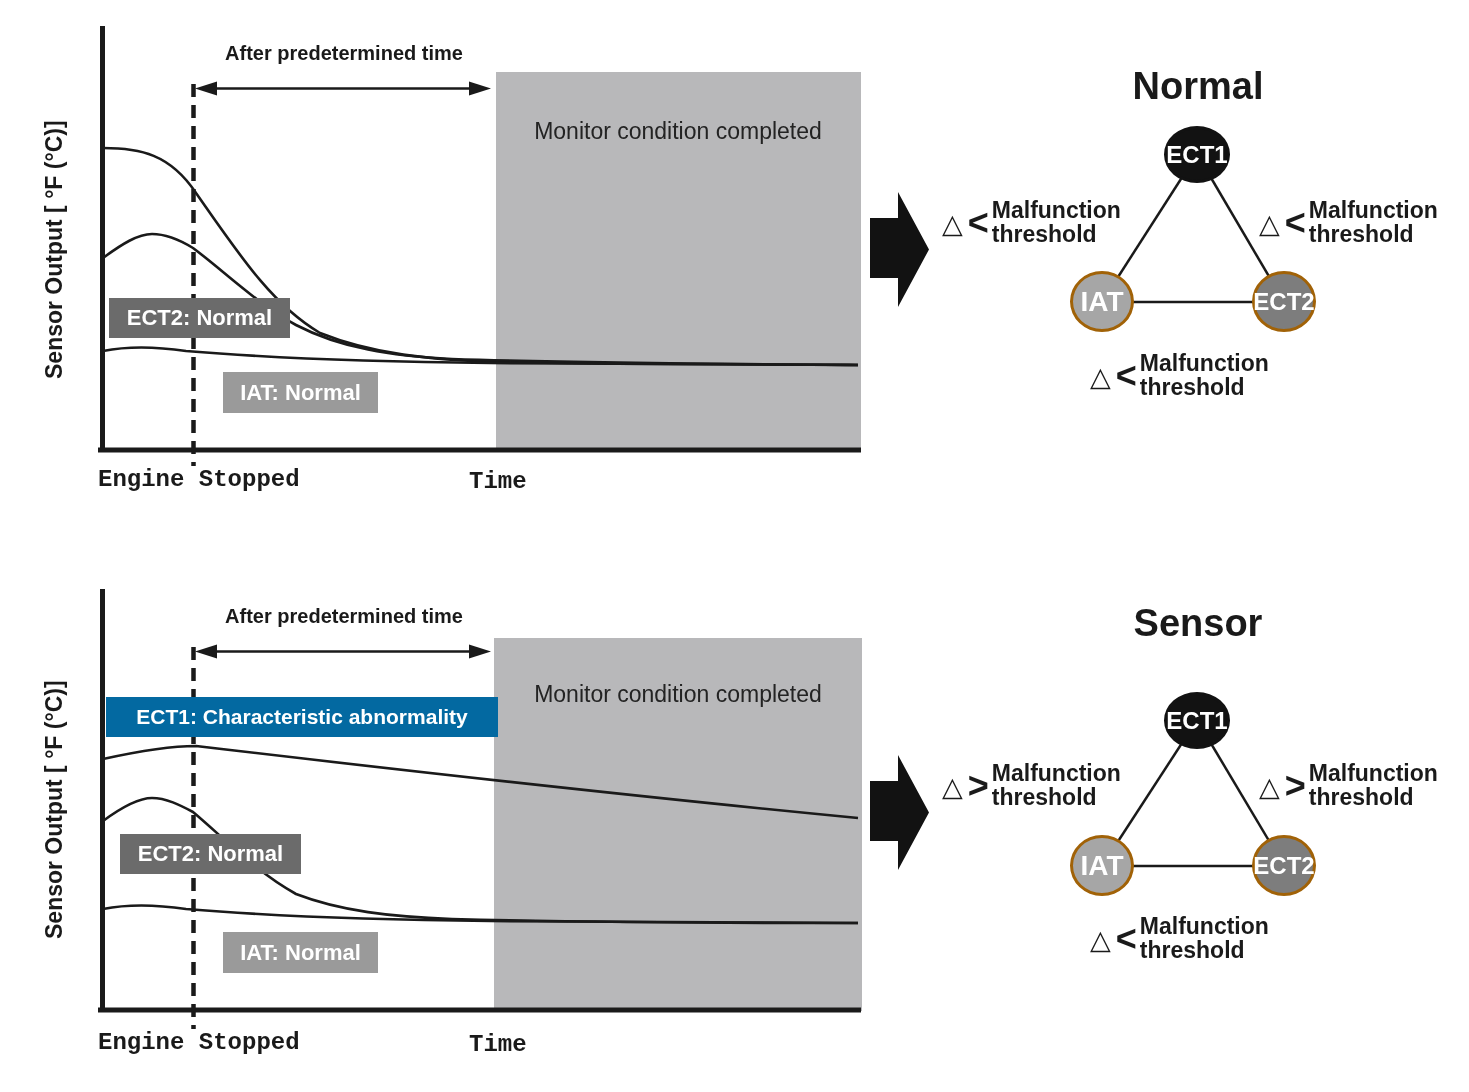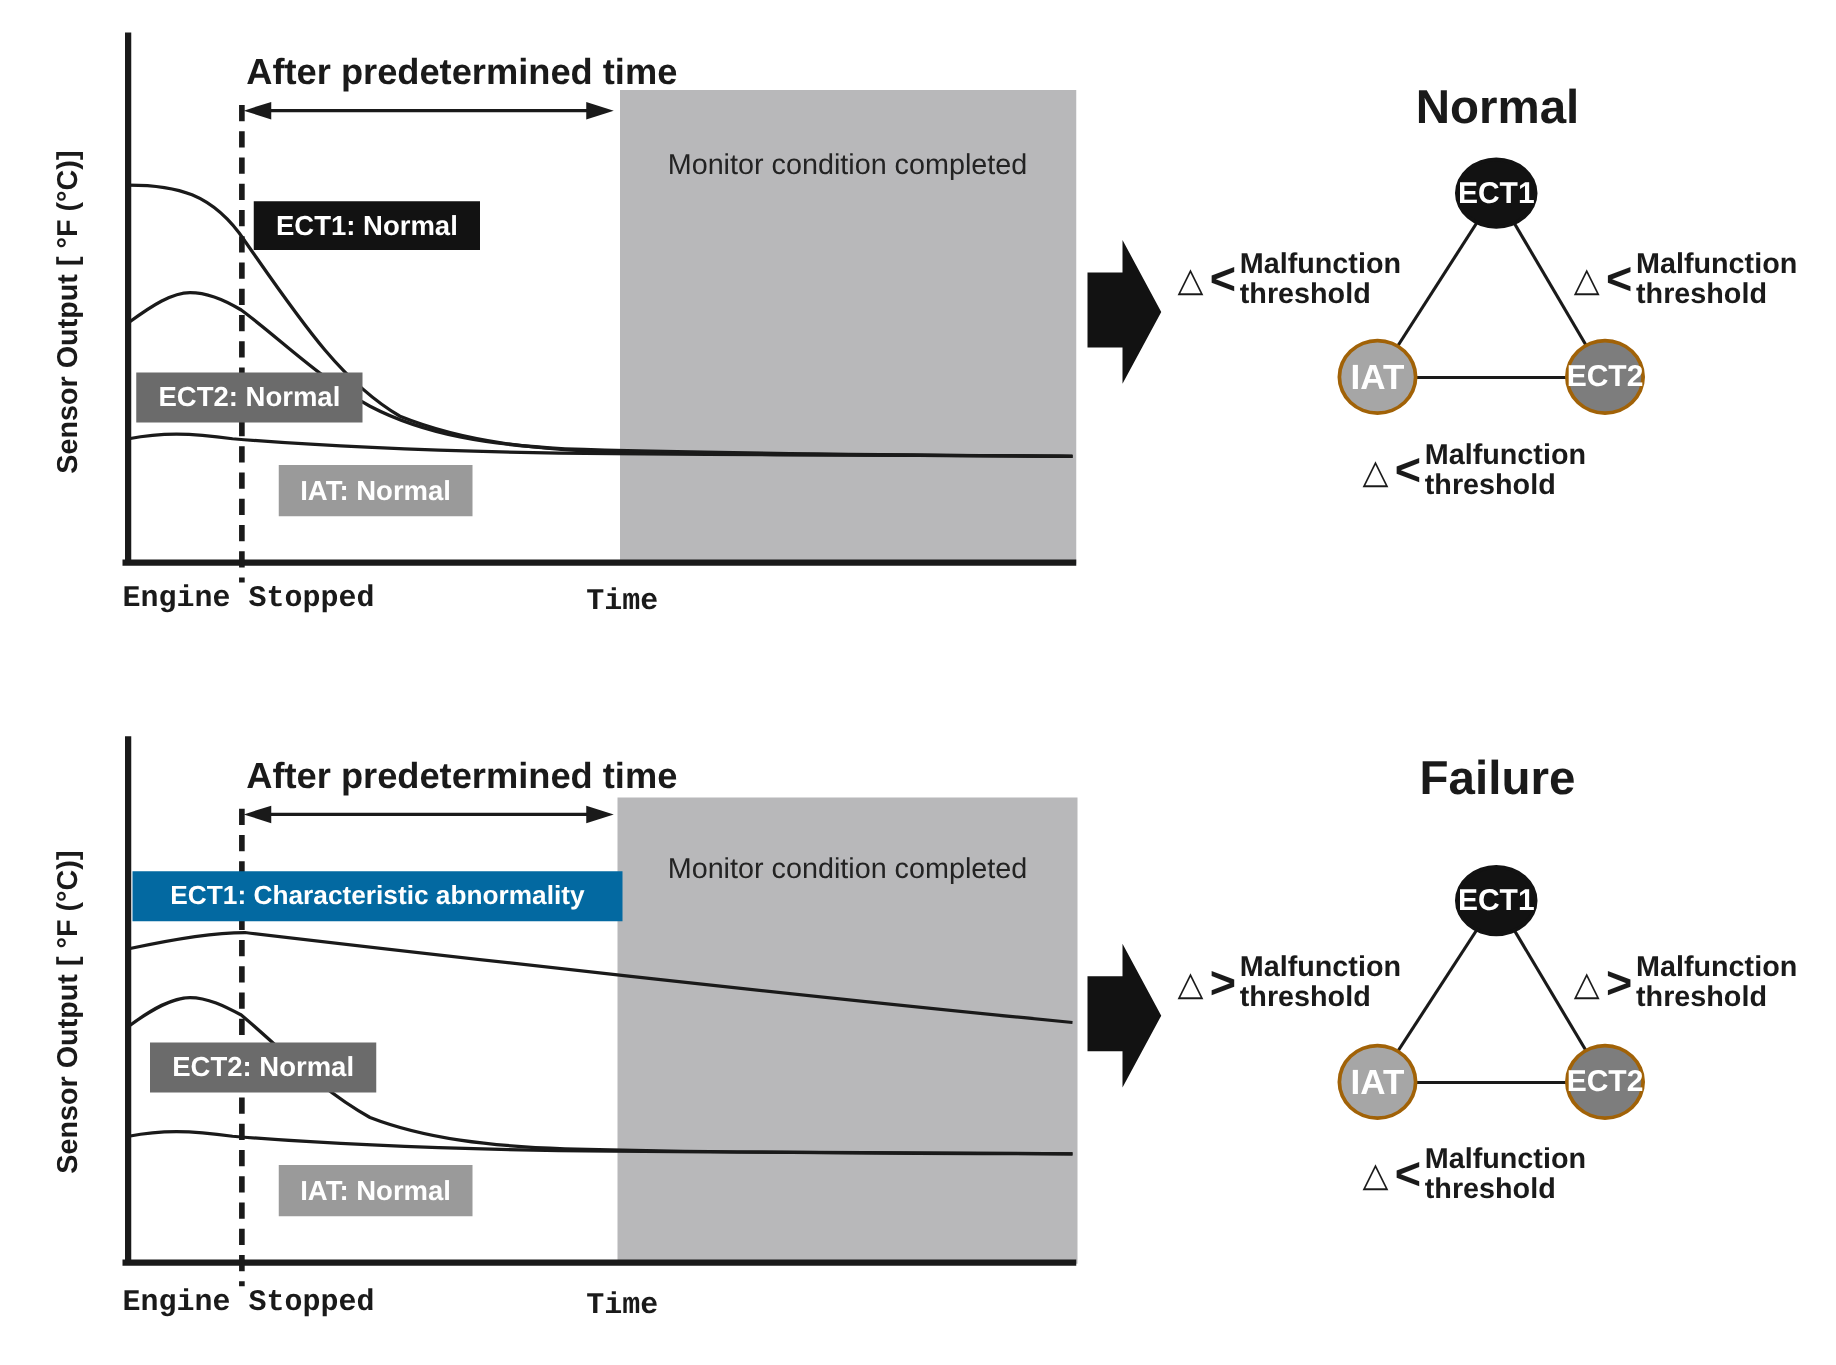--- a/index.html
+++ b/index.html
@@ -2,21 +2,21 @@
 <html><head>
 <meta charset="utf-8">
 <style>
   html,body{margin:0;padding:0;background:#ffffff;}
   #stage{position:relative;width:1469px;height:1092px;background:#ffffff;overflow:hidden;
          font-family:"Liberation Sans",sans-serif;color:#1a1a1a;}
   #bg{position:absolute;left:0;top:0;width:1469px;height:1092px;}
   .ylab{position:absolute;writing-mode:vertical-rl;transform:rotate(180deg);
         font-size:23px;font-weight:bold;display:flex;align-items:center;justify-content:center;
         white-space:nowrap;}
-  .after{position:absolute;font-size:29px;font-weight:bold;text-align:center;white-space:nowrap;}
+  .after{position:absolute;font-size:20px;font-weight:bold;text-align:center;white-space:nowrap;}
   .monitor{position:absolute;font-size:23px;font-weight:normal;text-align:center;color:#232323;white-space:nowrap;}
   .lbox{position:absolute;display:flex;align-items:center;justify-content:center;
         color:#ffffff;font-weight:bold;font-size:22px;white-space:nowrap;box-sizing:border-box;}
   .axis-word{position:absolute;font-size:24px;font-weight:bold;white-space:nowrap;font-family:Liberation Mono, monospace;}
   .ptitle{position:absolute;font-size:38px;font-weight:bold;text-align:center;white-space:nowrap;}
   .node{position:absolute;border-radius:50%;display:flex;align-items:center;justify-content:center;
         color:#ffffff;font-weight:bold;border:3px solid #a16207;box-sizing:border-box;}
   .thr{position:absolute;display:flex;align-items:center;color:#1a1a1a;}
   .delta{font-size:27px;line-height:1;font-weight:normal;transform:translateY(2px);}
   .cmp{font-size:36px;font-weight:bold;line-height:1;margin:0 3px 0 5px;transform:translateY(1px);}
@@ -66,21 +66,20 @@
     <line x1="1197" y1="720" x2="1284" y2="866" stroke="#1a1a1a" stroke-width="2.5"></line>
     <line x1="1102" y1="866" x2="1284" y2="866" stroke="#1a1a1a" stroke-width="2.5"></line>
   </svg>
 
   <div class="ylab" style="left:36px;top:105px;height:290px;width:36px;">Sensor Output [ °F (°C)]</div>
 
   <div class="after" style="left:197px;top:42px;width:294px;">After predetermined time</div>
 
   <div class="monitor" style="left:502px;top:118px;width:352px;">Monitor condition completed</div>
 
-  <div class="lbox" style="left:203px;top:161px;width:181px;height:39px;background:#121212;">ECT1: Normal</div>
   <div class="lbox" style="left:109px;top:298px;width:181px;height:40px;background:#6b6b6b;">ECT2: Normal</div>
   <div class="lbox" style="left:223px;top:372px;width:155px;height:41px;background:#9a9a9a;">IAT: Normal</div>
 
   <div class="axis-word" style="left:98px;top:466px;">Engine Stopped</div>
   <div class="axis-word" style="left:469px;top:468px;">Time</div>
 
   <div class="ptitle" style="left:1088px;top:40px;width:220px;margin-top:25px;">Normal</div>
 
   <div class="node" style="left:1164px;top:126px;width:66px;height:57px;background:#121212;border-color:#121212;font-size:24px;">ECT1</div>
   <div class="node" style="left:1070px;top:271px;width:64px;height:61px;background:#a6a6a6;font-size:28px;">IAT</div>
@@ -117,21 +116,21 @@
 
   <div class="monitor" style="left:502px;top:681px;width:352px;">Monitor condition completed</div>
 
   <div class="lbox" style="left:106px;top:697px;width:392px;height:40px;background:#0369a1;font-size:21px;">ECT1: Characteristic abnormality</div>
   <div class="lbox" style="left:120px;top:834px;width:181px;height:40px;background:#6b6b6b;">ECT2: Normal</div>
   <div class="lbox" style="left:223px;top:932px;width:155px;height:41px;background:#9a9a9a;">IAT: Normal</div>
 
   <div class="axis-word" style="left:98px;top:1029px;">Engine Stopped</div>
   <div class="axis-word" style="left:469px;top:1031px;">Time</div>
 
-  <div class="ptitle" style="left:1086px;top:602px;width:224px;">Failure</div>
+  <div class="ptitle" style="left:1086px;top:602px;width:224px;">Sensor</div>
 
   <div class="node" style="left:1164px;top:692px;width:66px;height:57px;background:#121212;border-color:#121212;font-size:24px;">ECT1</div>
   <div class="node" style="left:1070px;top:835px;width:64px;height:61px;background:#a6a6a6;font-size:28px;">IAT</div>
   <div class="node" style="left:1252px;top:835px;width:64px;height:61px;background:#7d7d7d;font-size:24px;">ECT2</div>
 
   <div class="thr" style="left:942px;top:761px;">
     <span class="delta">△</span>
     <span class="cmp">&gt;</span>
     <span class="thr-text">
       <span>Malfunction</span>

